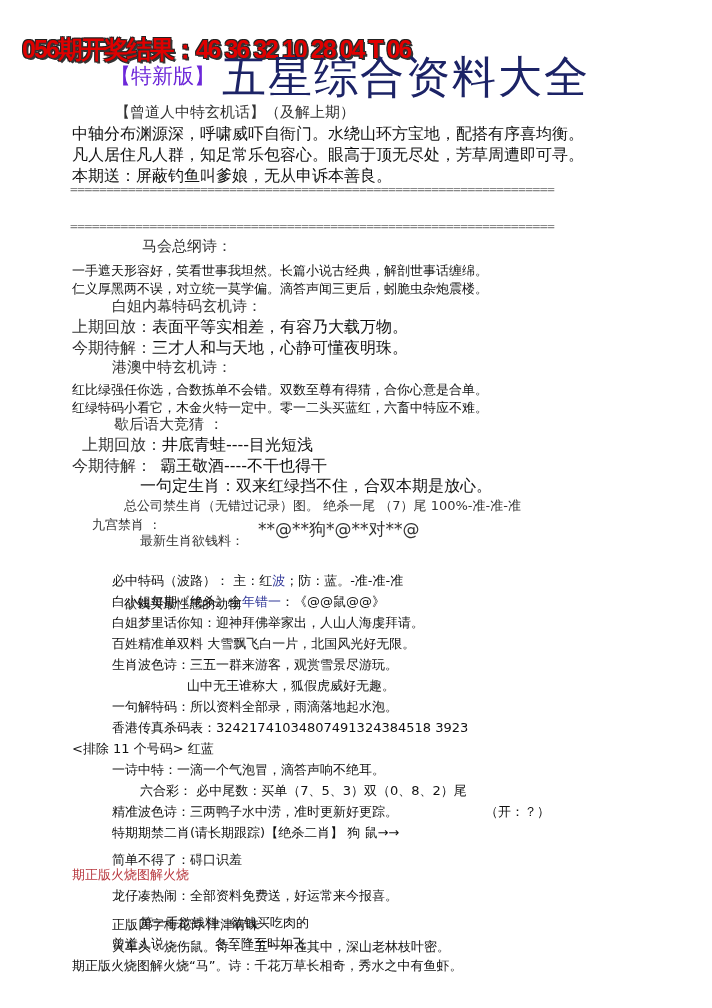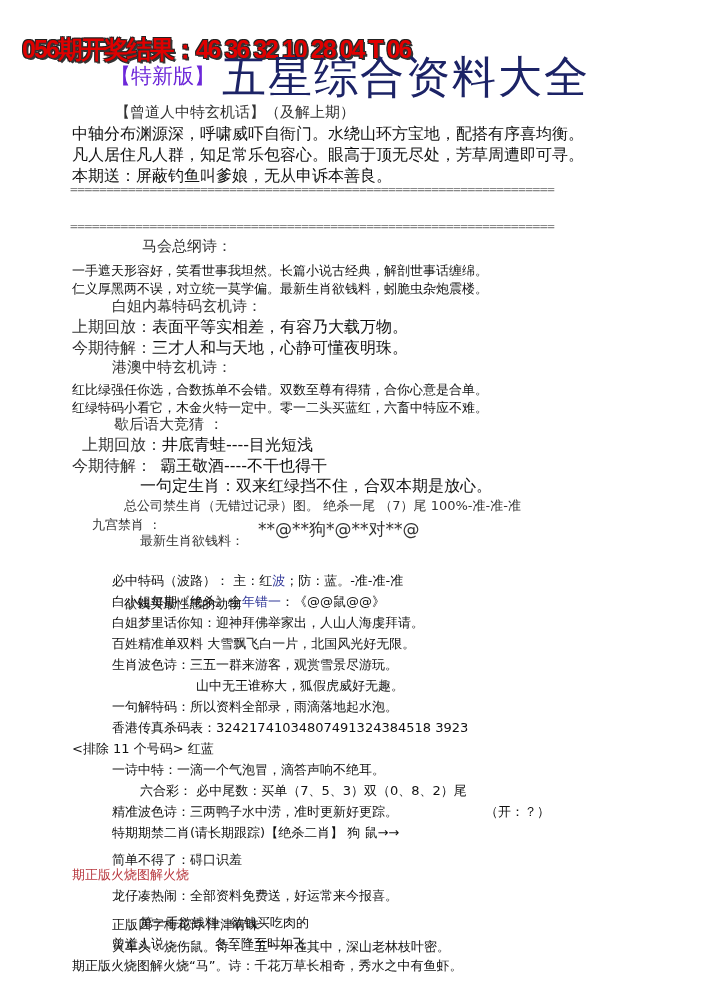--- a/index.html
+++ b/index.html
@@ -29,21 +29,21 @@
 
 <div class="abs t15 gray" style="left:115px;top:103px;">【曾道人中特玄机话】（及解上期）</div>
 <div class="abs t16" style="left:72px;top:124px;">中轴分布渊源深，呼啸威吓自衙门。水绕山环方宝地，配搭有序喜均衡。</div>
 <div class="abs t16" style="left:72px;top:145px;">凡人居住凡人群，知足常乐包容心。眼高于顶无尽处，芳草周遭即可寻。</div>
 <div class="abs t16" style="left:72px;top:166px;">本期送：屏蔽钓鱼叫爹娘，无从申诉本善良。</div>
 <div class="abs sep" style="top:181px;">===================================================================</div>
 <div class="abs sep" style="top:218px;">===================================================================</div>
 
 <div class="abs t15 gray" style="left:142px;top:237px;">马会总纲诗：</div>
 <div class="abs t14" style="left:72px;top:262px;">一手遮天形容好，笑看世事我坦然。长篇小说古经典，解剖世事话缠绵。</div>
-<div class="abs t14" style="left:72px;top:280px;">仁义厚黑两不误，对立统一莫学偏。最新生肖欲钱料，蚓脆虫杂炮震楼。</div>
+<div class="abs t14" style="left:72px;top:280px;">仁义厚黑两不误，对立统一莫学偏。滴答声闻三更后，蚓脆虫杂炮震楼。</div>
 
 <div class="abs t15 gray" style="left:112px;top:297px;">白姐内幕特码玄机诗：</div>
 <div class="abs t16" style="left:72px;top:317px;"><span class="gray">上期回放：</span><span>表面平等实相差，有容乃大载万物。</span></div>
 <div class="abs t16" style="left:72px;top:338px;"><span class="gray">今期待解：</span><span>三才人和与天地，心静可懂夜明珠。</span></div>
 
 <div class="abs t15 gray" style="left:112px;top:358px;">港澳中特玄机诗：</div>
 <div class="abs t14" style="left:72px;top:381px;">红比绿强任你选，合数拣单不会错。双数至尊有得猜，合你心意是合单。</div>
 <div class="abs t14" style="left:72px;top:399px;">红绿特码小看它，木金火特一定中。零一二头买蓝红，六畜中特应不难。</div>
 
 <div class="abs t15 gray" style="left:114px;top:415px;">歇后语大竞猜 ：</div>
@@ -55,21 +55,21 @@
 <div class="abs t14 gray" style="left:92px;top:516px;">九宫禁肖 ：</div>
 <div class="abs" style="left:258px;top:518px;font-size:17px;color:#333;">**@**狗*@**对**@</div>
 
 <div class="abs t14 gray" style="left:140px;top:532px;">最新生肖欲钱料：</div>
 <div class="abs t14" style="left:124px;top:551px;margin-top:44px;">欲钱买最性感的动物</div>
 <div class="abs t14" style="left:112px;top:572px;"><span>必中特码（波路）： 主：红</span><span class="blue">波</span><span>；防：蓝。-准-准-准</span></div>
 <div class="abs t14" style="left:112px;top:593px;"><span>白小姐每期《绝杀》全</span><span class="blue">年错一</span><span>：《@@鼠@@》</span></div>
 <div class="abs t14" style="left:112px;top:614px;">白姐梦里话你知：迎神拜佛举家出，人山人海虔拜请。</div>
 <div class="abs t14" style="left:112px;top:635px;">百姓精准单双料   大雪飘飞白一片，北国风光好无限。</div>
 <div class="abs t14" style="left:112px;top:656px;"><span>生肖波色诗：</span><span>三五一群来游客，观赏雪景尽游玩。</span></div>
-<div class="abs t14" style="left:196px;top:677px;">山中无王谁称大，狐假虎威好无趣。</div>
+<div class="abs t14" style="left:187px;top:677px;">山中无王谁称大，狐假虎威好无趣。</div>
 <div class="abs t14" style="left:112px;top:698px;">一句解特码：所以资料全部录，雨滴落地起水泡。</div>
 <div class="abs t14" style="left:112px;top:719px;">香港传真杀码表：32421741034807491324384518 3923</div>
 <div class="abs t14" style="left:72px;top:740px;">&lt;排除 11 个号码&gt; 红蓝</div>
 <div class="abs t14" style="left:112px;top:761px;">一诗中特：一滴一个气泡冒，滴答声响不绝耳。</div>
 <div class="abs t14" style="left:140px;top:782px;">六合彩：  必中尾数：买单（7、5、3）双（0、8、2）尾</div>
 <div class="abs t14" style="left:112px;top:803px;">精准波色诗：三两鸭子水中涝，准时更新好更踪。</div>
 <div class="abs t14" style="left:485px;top:803px;">（开：？）</div>
 <div class="abs t14" style="left:112px;top:824px;">特期期禁二肖(请长期跟踪)【绝杀二肖】 狗 鼠→→</div>
 <div class="abs t14" style="left:112px;top:806px;margin-top:45px;">简单不得了：碍口识羞</div>
 

